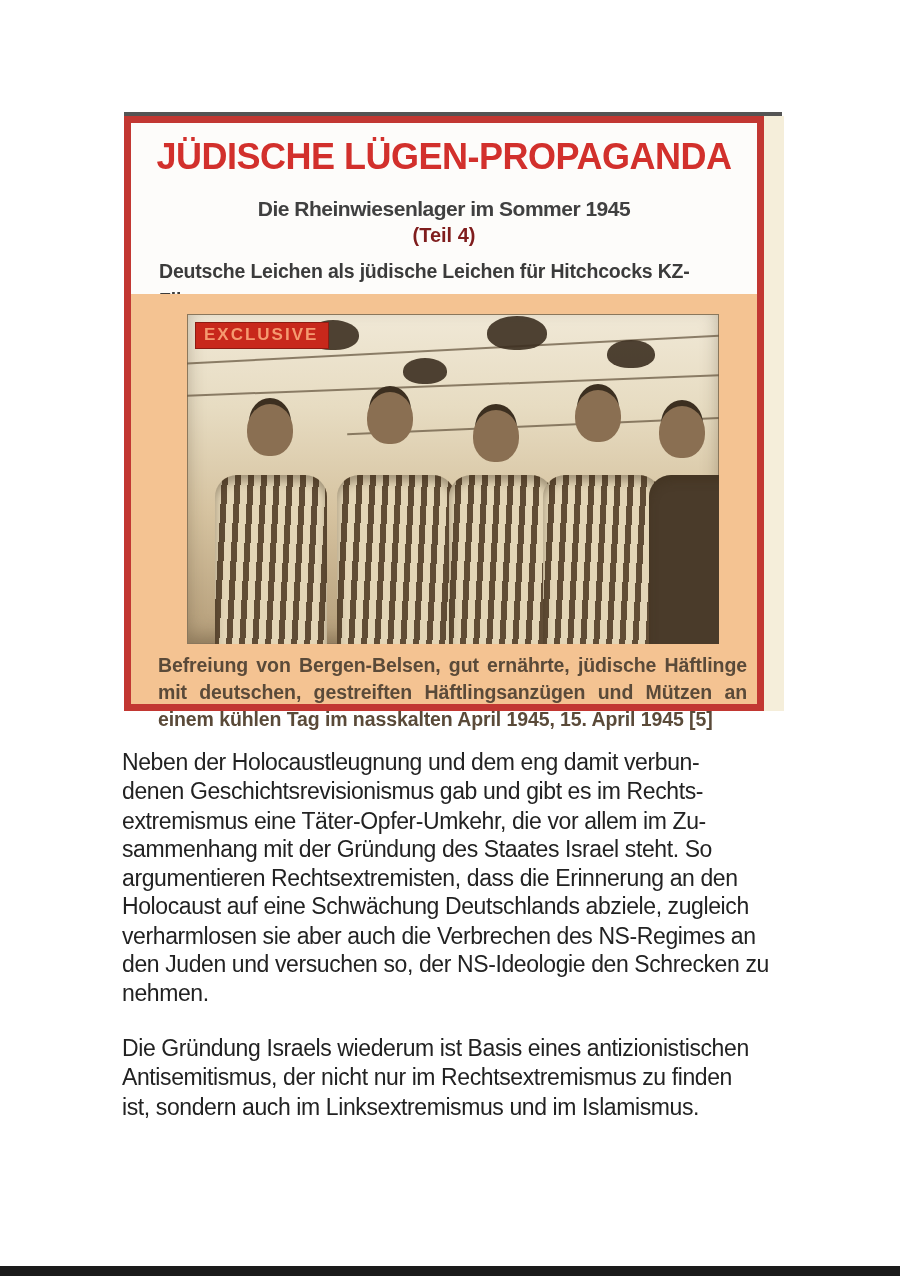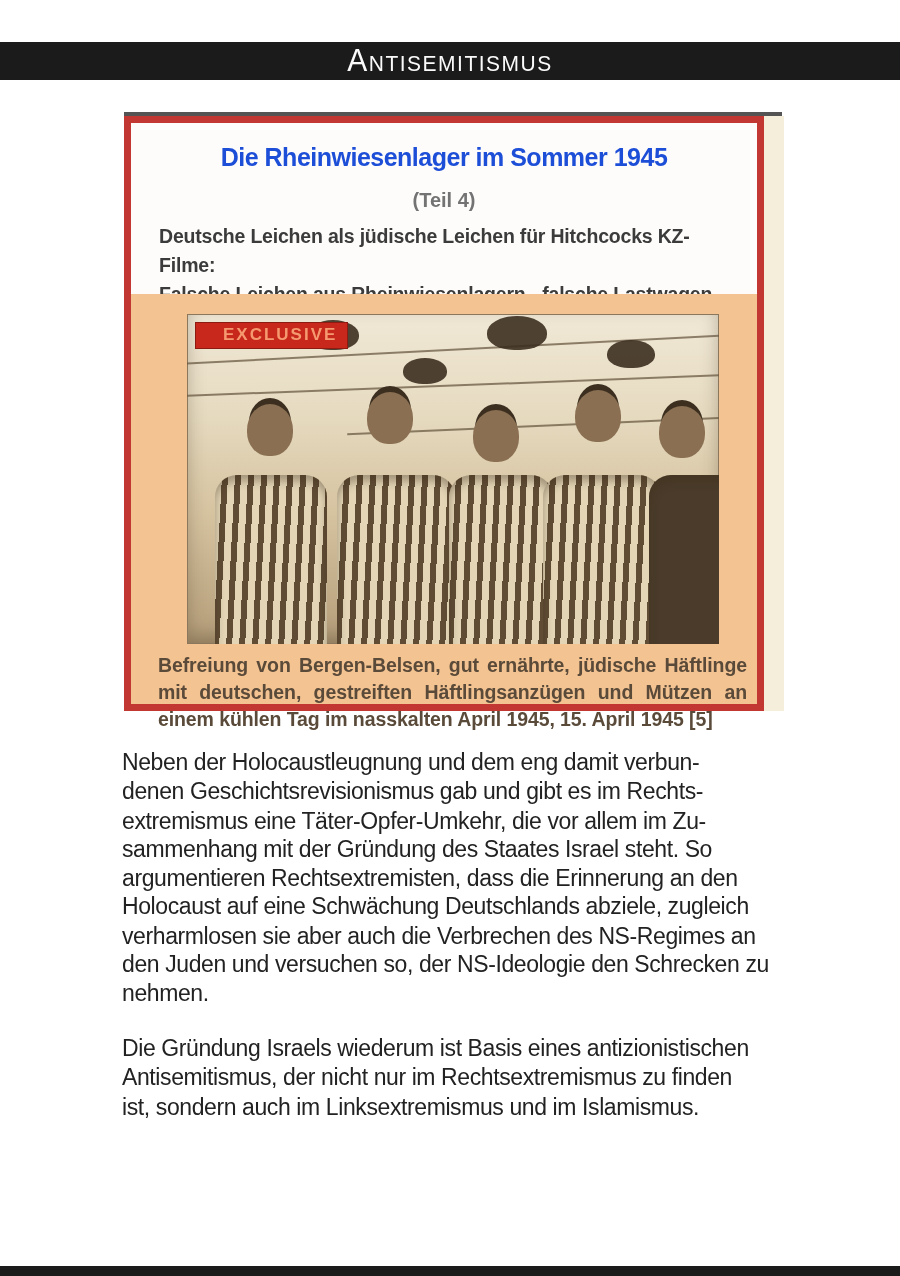--- a/index.html
+++ b/index.html
@@ -31,22 +31,22 @@
   
   .clip-topline { position:absolute; left:124px; top:112px; width:658px; height:5px; background:#545454; }
   .clip-box {
     position:absolute; left:124px; top:116px; width:640px; height:595px;
     border:7px solid #c23732; background:#fdfcfa;
   }
   .clip-rightstrip { position:absolute; left:764px; top:116px; width:20px; height:595px; background:#f5eeda; }
 
   .clip-head { padding:14px 10px 0 10px; text-align:center; }
   .clip-title { font-size:36px; font-weight:bold; letter-spacing:-0.5px; line-height:1.1; }
-  .clip-subtitle { font-size:25px; font-weight:bold; color:#1d4ed8; margin-top:6px; letter-spacing:-0.5px; }
-  .clip-part { font-size:20px; font-weight:bold; color:#737373; margin-top:17px; }
+  .clip-subtitle { font-size:21px; font-weight:bold; color:#404040; margin-top:20px; letter-spacing:-0.5px; }
+  .clip-part { font-size:20px; font-weight:bold; color:#7f1d1d; margin-top:3px; }
   .clip-desc {
     margin:10px 10px 0 18px; text-align:left;
     font-size:19.5px; font-weight:bold; color:#3b3b3b;
     line-height:29px; letter-spacing:-0.2px; white-space:pre-line;
   }
 
   .clip-photo-area {
     position:absolute; left:0; top:171px; width:626px; height:410px;
     background:#f4c392;
   }
@@ -64,21 +64,21 @@
   .hatblob { position:absolute; background:#3c2f20; border-radius:50% 50% 45% 45%; opacity:.9; }
   .head { position:absolute; width:46px; height:52px; background:#8a6f52; border-radius:50% 50% 46% 46%;
           box-shadow:0 -8px 0 -2px #3c2f20; }
   .torso {
     position:absolute; bottom:-6px; height:175px; border-radius:22px 22px 0 0;
     background:repeating-linear-gradient(93deg,#e3d5b6 0 7px,#604c35 7px 13px);
     box-shadow:inset 0 6px 10px rgba(60,45,25,.4);
   }
   .torso.plain { background:#4a3b2a; }
   .exclusive-tag {
-    position:absolute; left:8px; top:8px; padding:2px 10px 3px 27px;
+    position:absolute; left:8px; top:8px; padding:2px 10px 3px 8px;
     background:#c8281b; color:#f59a70; font-size:17px; font-weight:bold;
     letter-spacing:2px; border:1px solid #8e1b12;
   }
   .clip-caption {
     position:absolute; left:12px; right:10px; top:358px;
     font-size:19.5px; font-weight:bold; color:#5a4a39;
     line-height:27px; text-align:justify; letter-spacing:-0.1px;margin-left:15px;
   }
 
   
@@ -89,28 +89,26 @@
     transform-origin:top left;
   }
   .par1 { top:748px; }
   .par2 { top:1034px; }
 </style>
 </head>
 <body>
 
 <div class="page">
 
-  <div class="header-bar">
-    <div class="header-title">Antisemitismus</div>
-  </div>
 
   <div class="clip-topline"></div>
   <div class="clip-rightstrip"></div>
   <div class="clip-box">
     <div class="clip-head">
+      <div class="clip-title" style="color:#d2302c;">JÜDISCHE LÜGEN-PROPAGANDA</div>
       <div class="clip-subtitle">Die Rheinwiesenlager im Sommer 1945</div>
       <div class="clip-part">(Teil 4)</div>
       <div class="clip-desc">Deutsche Leichen als jüdische Leichen für Hitchcocks KZ-Filme:
 Falsche Leichen aus Rheinwiesenlagern - falsche Lastwagen -
 falsche Duschen und Krematorien etc.</div>
     </div>
 
     <div class="clip-photo-area">
       <div class="photo">
         <span class="wire w1"></span>

